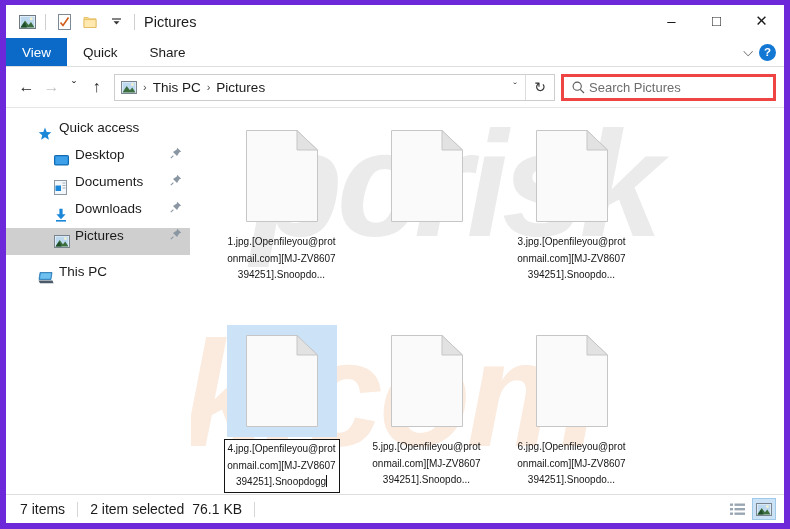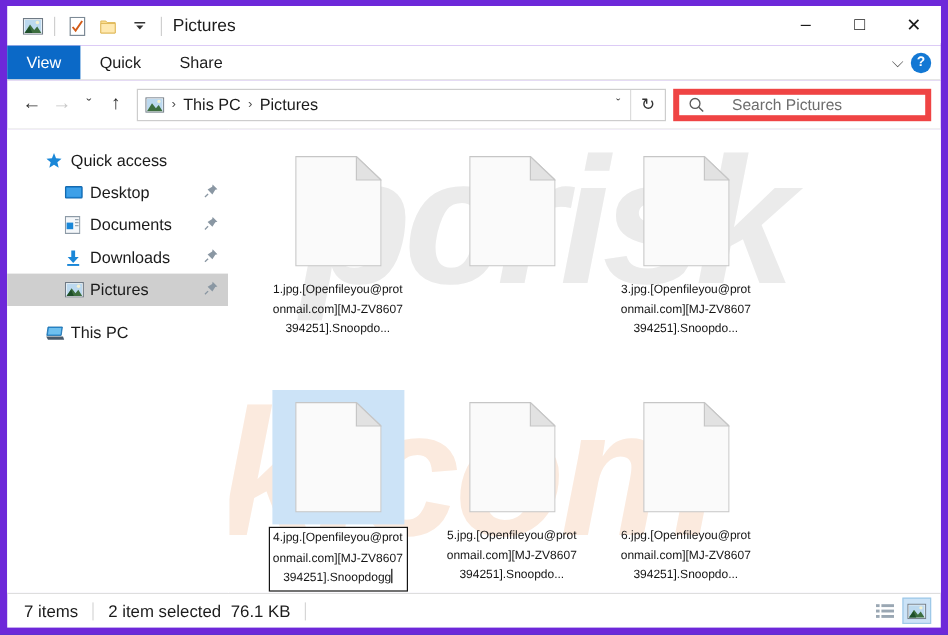--- a/index.html
+++ b/index.html
@@ -84,37 +84,37 @@
   .crumb {
     font-size: 13.5px; color: #1b1b1b; white-space: nowrap;
   }
   .crumb-sep { font-size: 11px; color: #4a4a4a; padding: 0 6px; }
   .path-spacer { flex: 1 1 auto; }
   .path-chev { font-size: 11px; color: #333; padding: 0 8px; }
   .path-div { width: 1px; align-self: stretch; background: #dcdcdc; }
   .refresh { width: 28px; display: flex; align-items: center; justify-content: center; font-size: 14px; color: #333; }
   .search-box {
     width: 215px; height: 27px; margin-left: 6px;
-    border: 5px solid #ef4444; background: #ffffff;
-    display: flex; align-items: center; padding: 0 8px; gap: 23px;
+    border: 3px solid #ef4444; background: #ffffff;
+    display: flex; align-items: center; padding: 0 8px; gap: 4px;
   }
   .search-ph { font-size: 13px; color: #6d6d6d; }
   
   .body {
     flex: 1 1 auto; display: flex; min-height: 0;
     background: #ffffff;
   }
   .sidebar {
     width: 185px; flex: 0 0 185px;
     background: #ffffff; padding-top: 12px;
     border-right: 1px solid #ffffff;
     position: relative; z-index: 2;
   }
   .side-item {
-    height: 27px; display: flex; align-items: center;
+    height: 27px; display: flex; 
     font-size: 13.5px; color: #1b1b1b;
     padding-right: 8px;
   }
   .side-item.lvl0 { padding-left: 32px; }
   .side-item.lvl1 { padding-left: 48px; }
   .side-item.sel { background: #cfcfcf; }
   .side-ico { width: 21px; flex: 0 0 21px; display: flex; align-items: center; }
   .side-label { white-space: nowrap; }
   .pin { margin-left: auto; font-size: 12px; color: #7d8a96; }
   .content {

